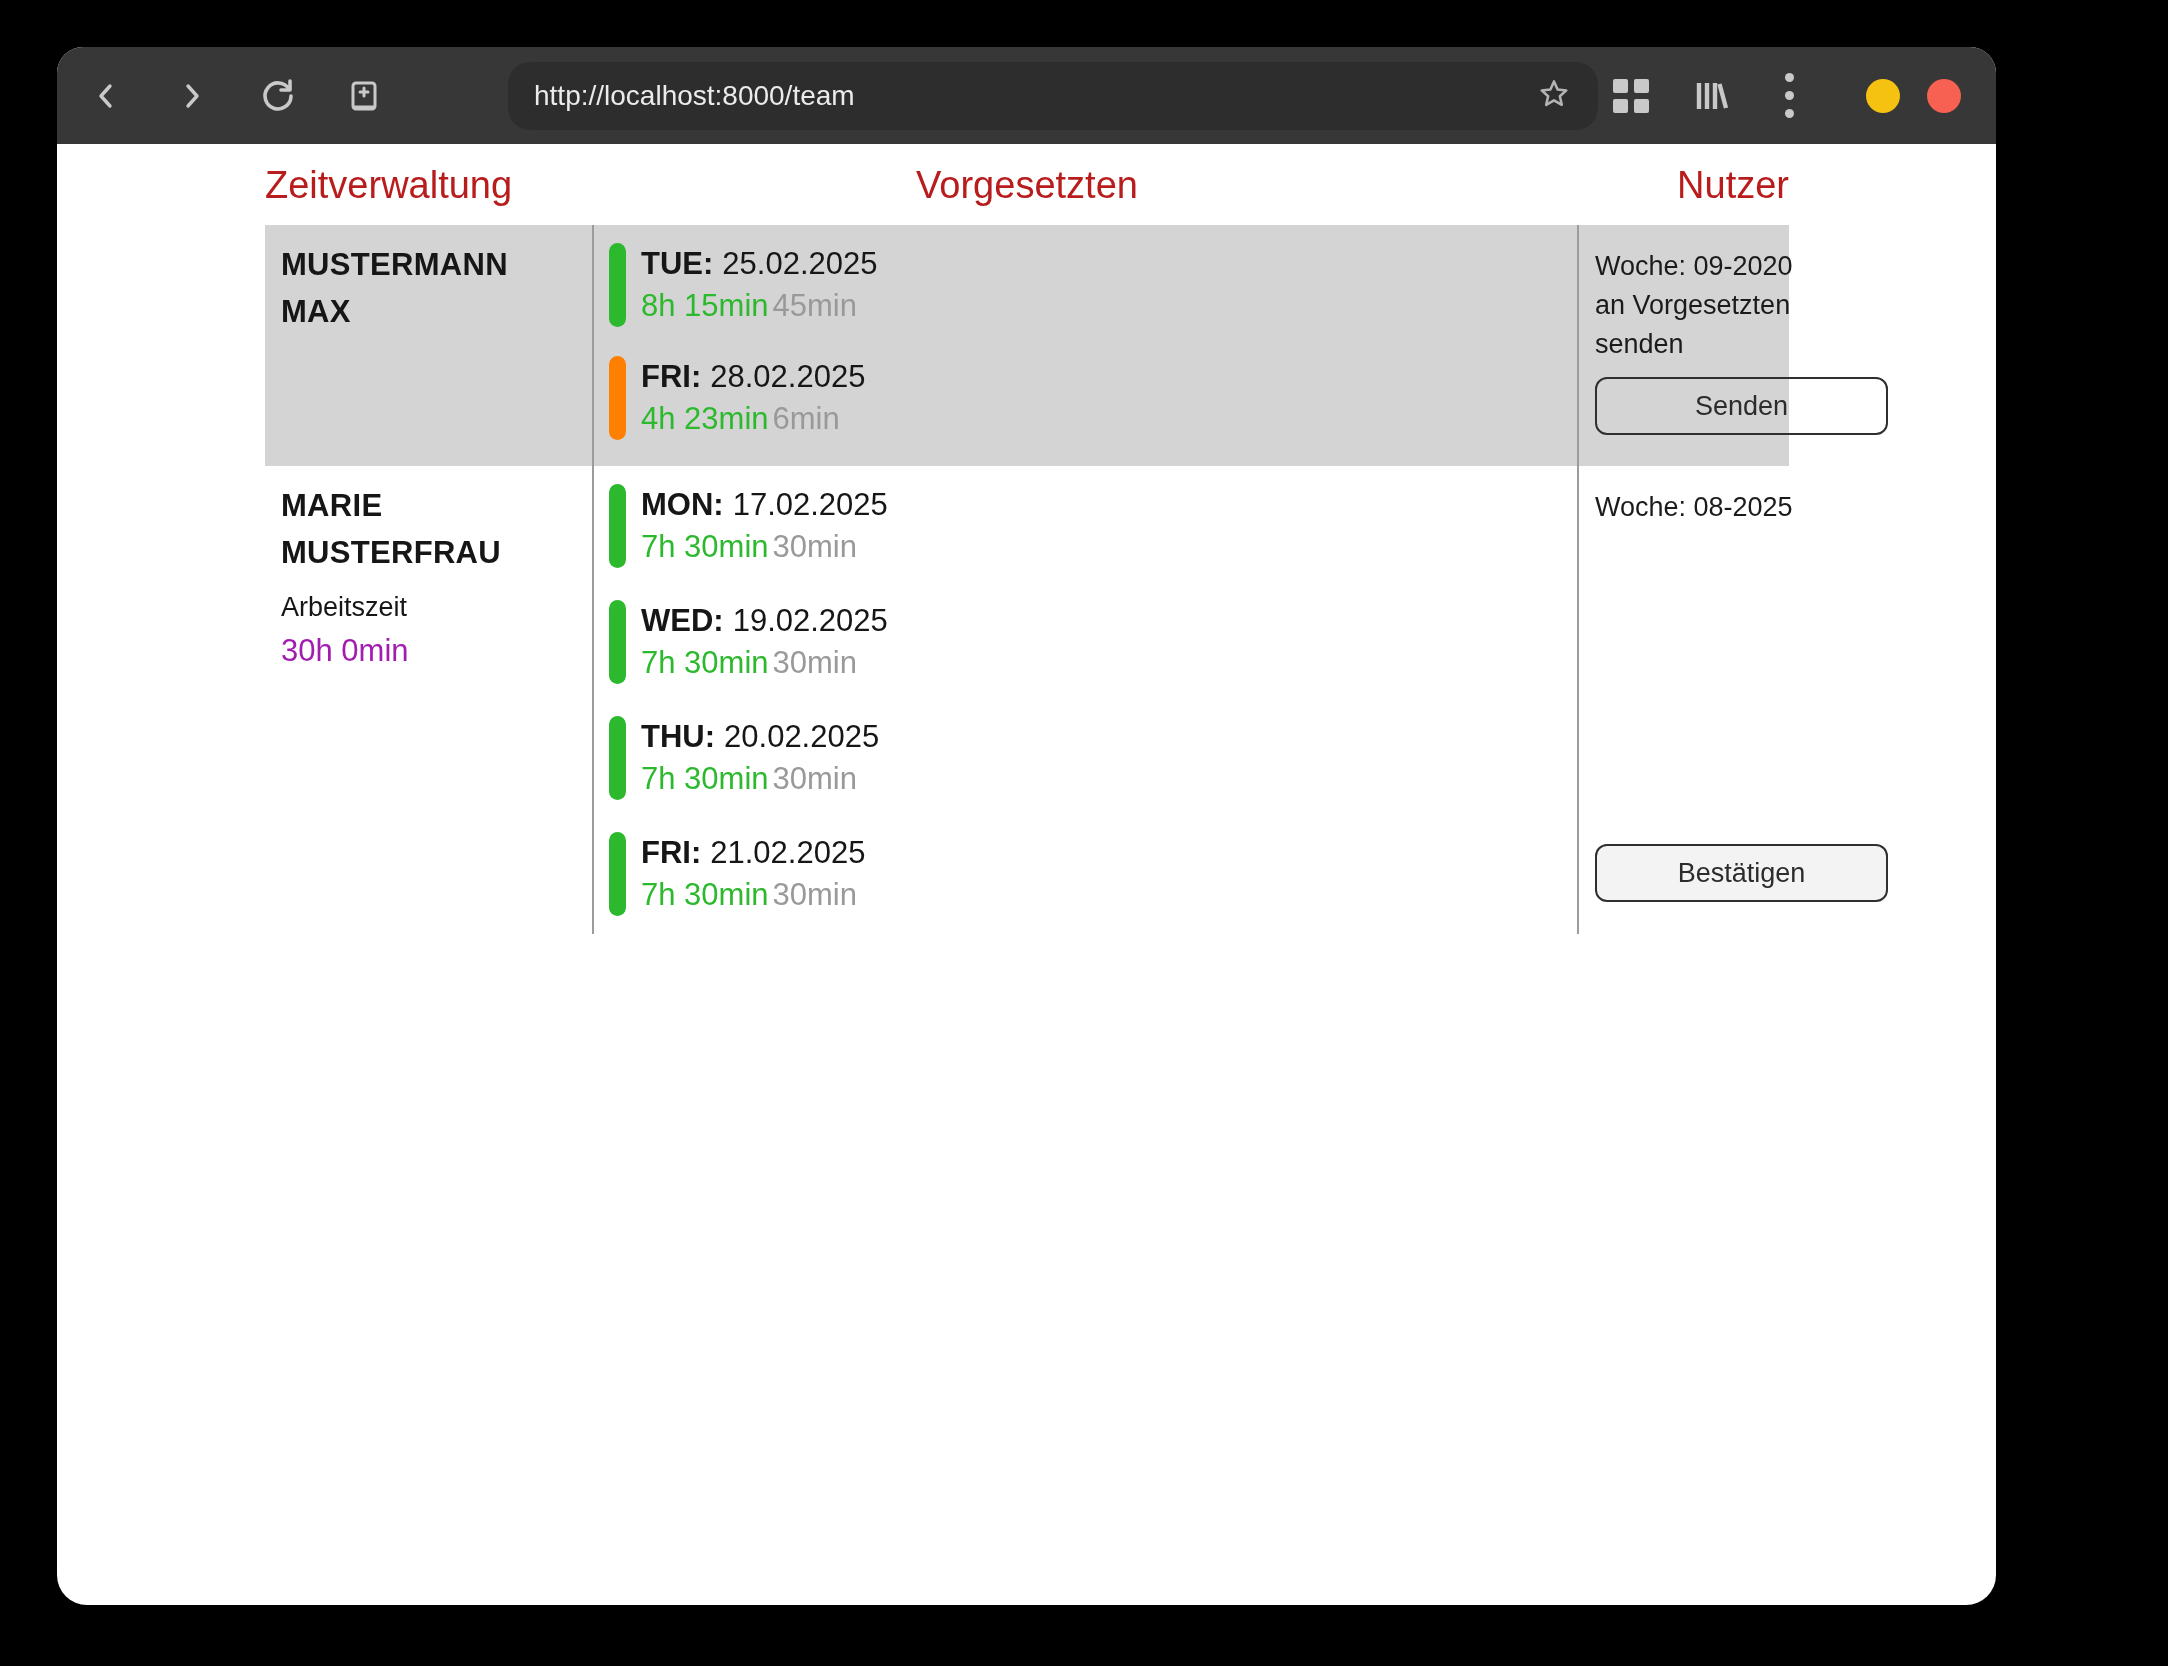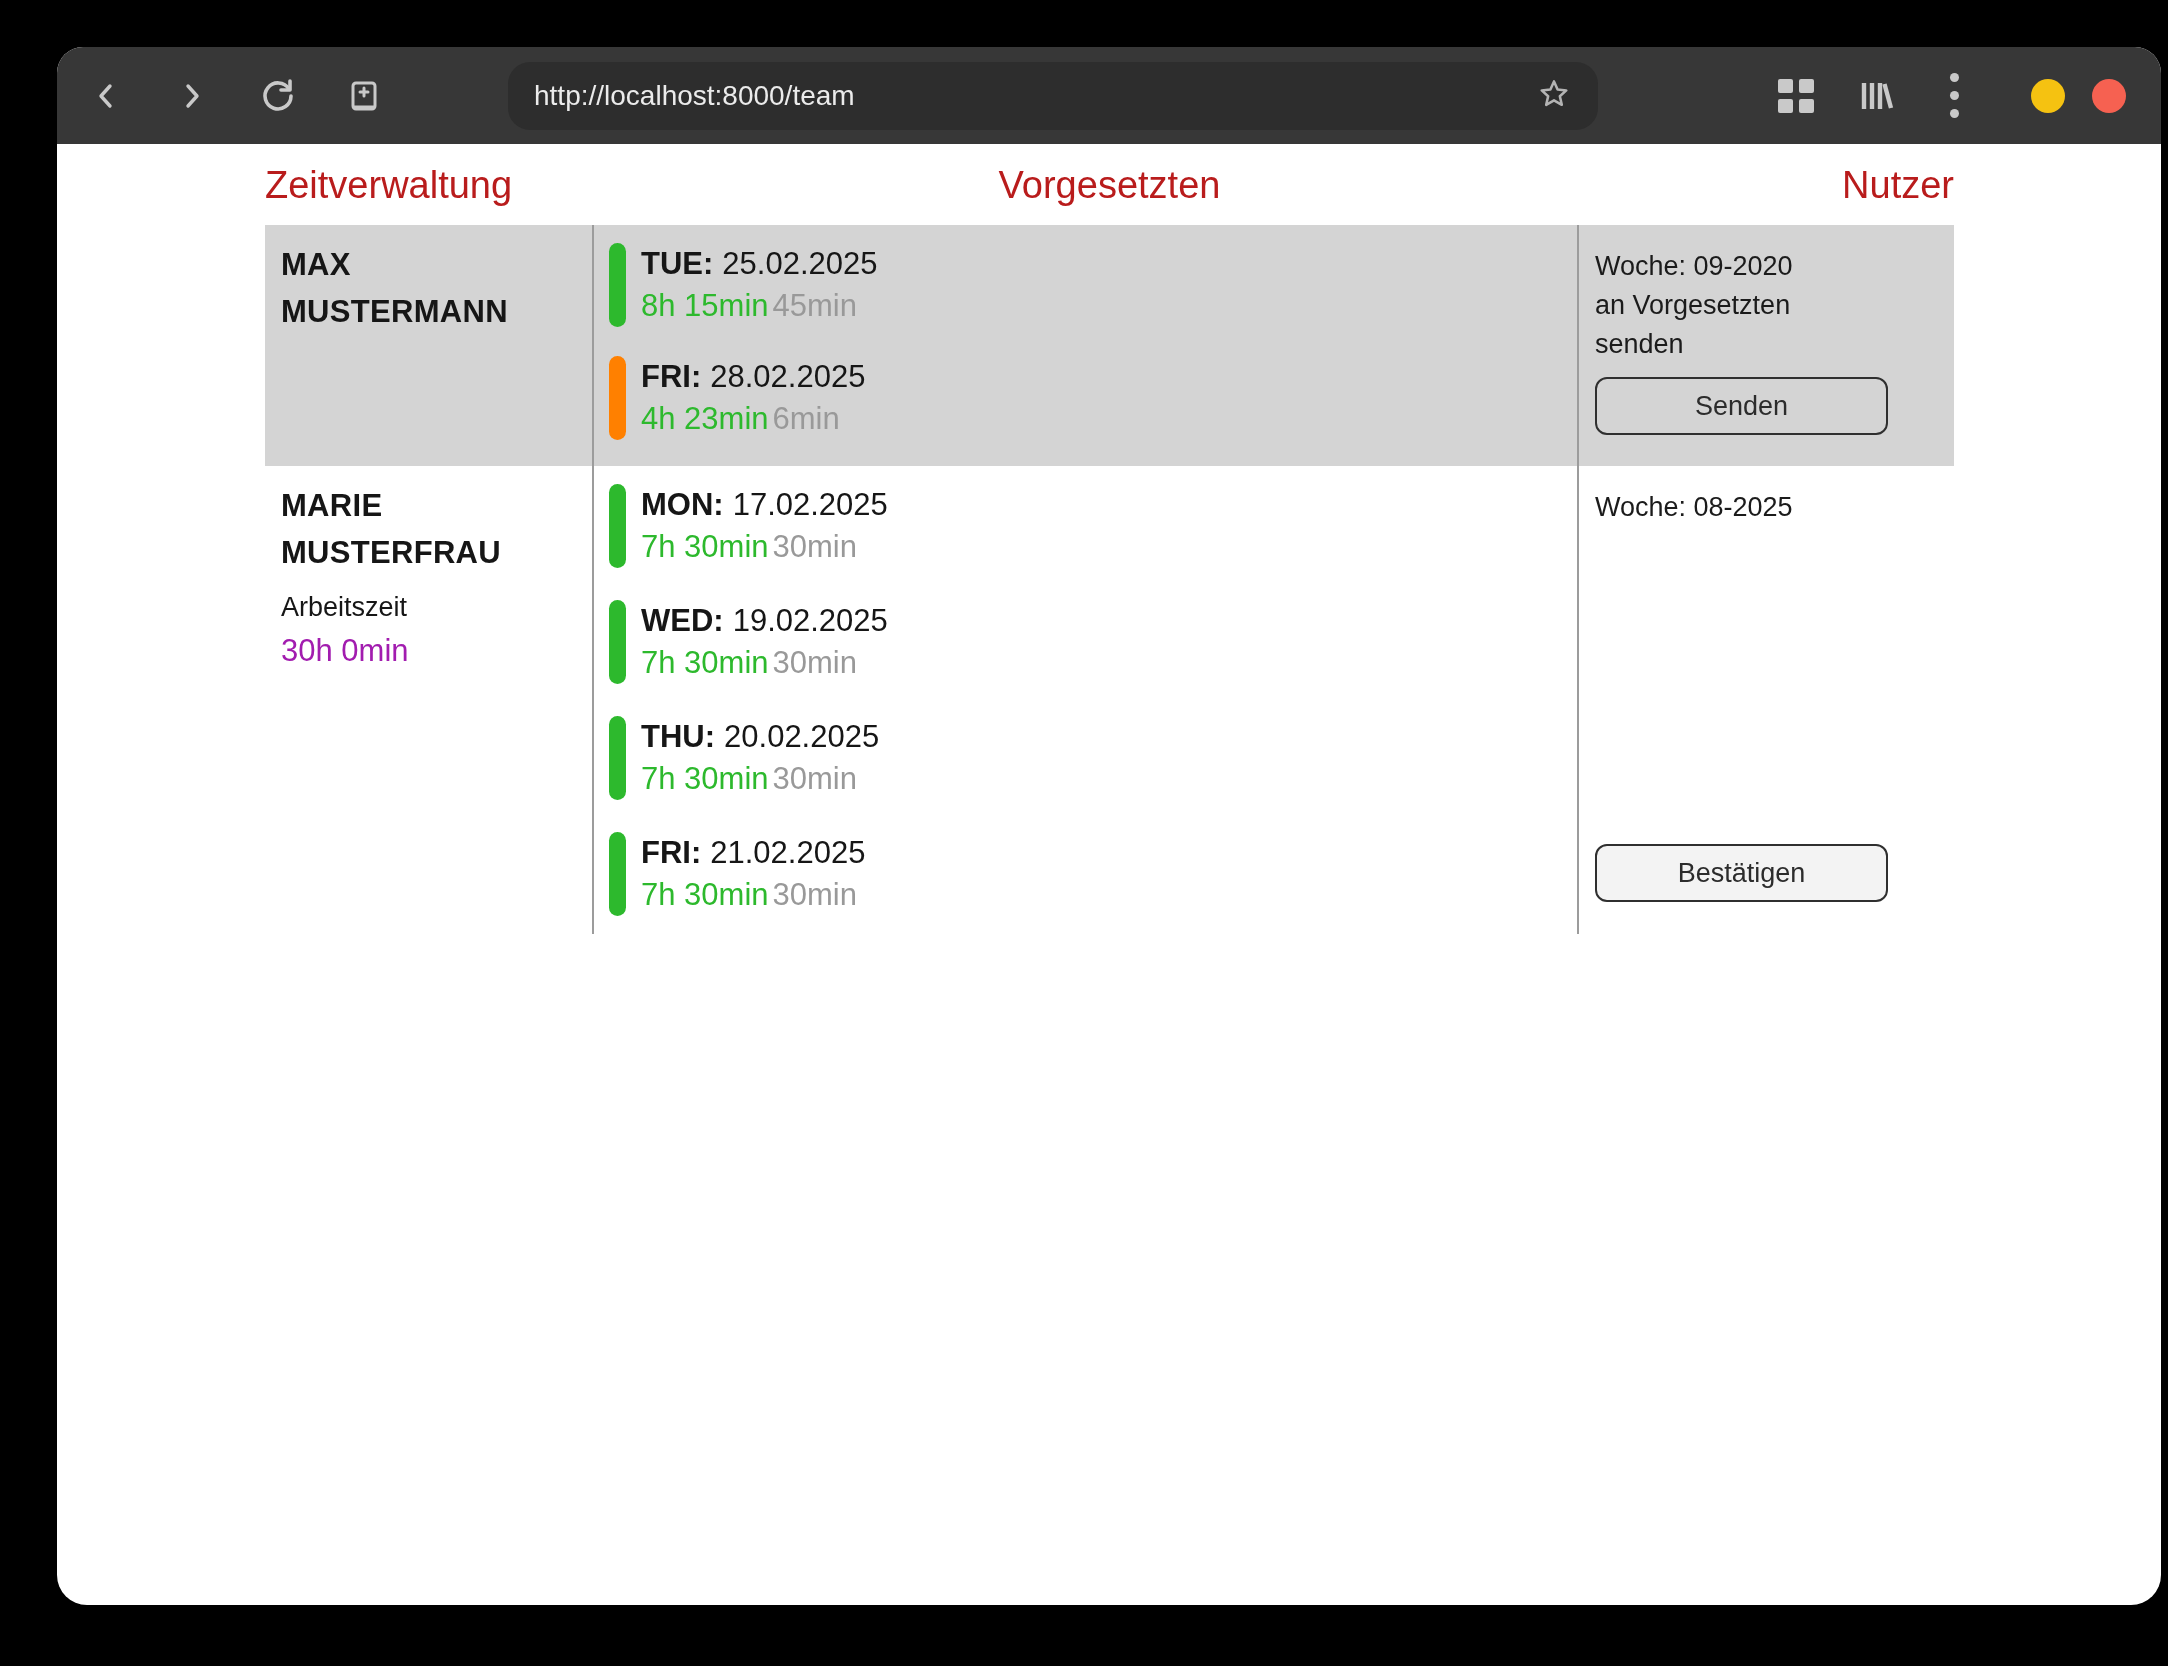--- a/index.html
+++ b/index.html
@@ -2,21 +2,21 @@
 <html><head>
 <meta charset="utf-8">
 <style>
   html,body { margin:0; padding:0; }
   body {
     width:2168px; height:1666px; background:#000;
     font-family:"Liberation Sans","DejaVu Sans",sans-serif;
     position:relative; overflow:hidden;
   }
   .window {
-    position:absolute; left:57px; top:47px; width:2104px; height:1558px;
+    position:absolute; left:57px; top:47px; width:1939px; height:1558px;
     border-radius:26px 26px 30px 30px; overflow:hidden; background:#fff;
   }
   
   .toolbar {
     height:97px; background:#373737; display:flex; align-items:center;
   }
   .nav-group { display:flex; align-items:center; gap:48px; margin-left:30px; }
   .tb-btn {
     width:38px; height:38px; display:flex; align-items:center; justify-content:center;
     background:none; border:none; padding:0; cursor:default;
@@ -156,22 +156,22 @@
   <div class="page">
 
     <div class="page-nav">
       <span>Zeitverwaltung</span>
       <span class="c">Vorgesetzten</span>
       <span class="r">Nutzer</span>
     </div>
 
     <div class="emp-row row1">
       <div class="col-name">
+        <div class="emp-name">MUSTERMANN</div>
         <div class="emp-name">MAX</div>
-        <div class="emp-name">MUSTERMANN</div>
       </div>
       <div class="col-entries">
         <div class="entry">
           <div class="bar" style="background: rgb(45, 185, 45);"></div>
           <div class="entry-text">
             <div>
               <span class="day">TUE:</span><span>25.02.2025</span>
             </div>
             <div>
               <span class="dur">8h 15min</span><span class="brk">45min</span>

